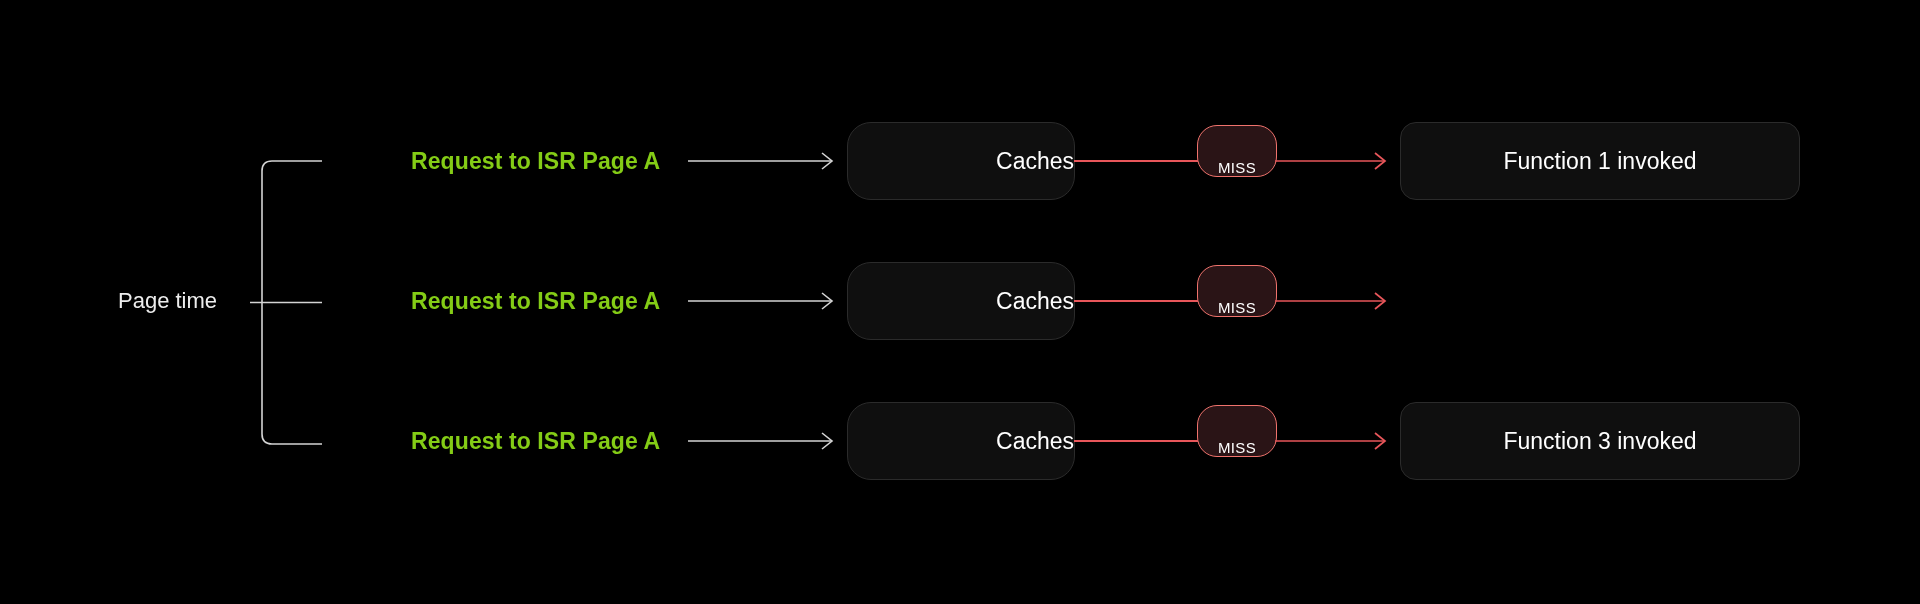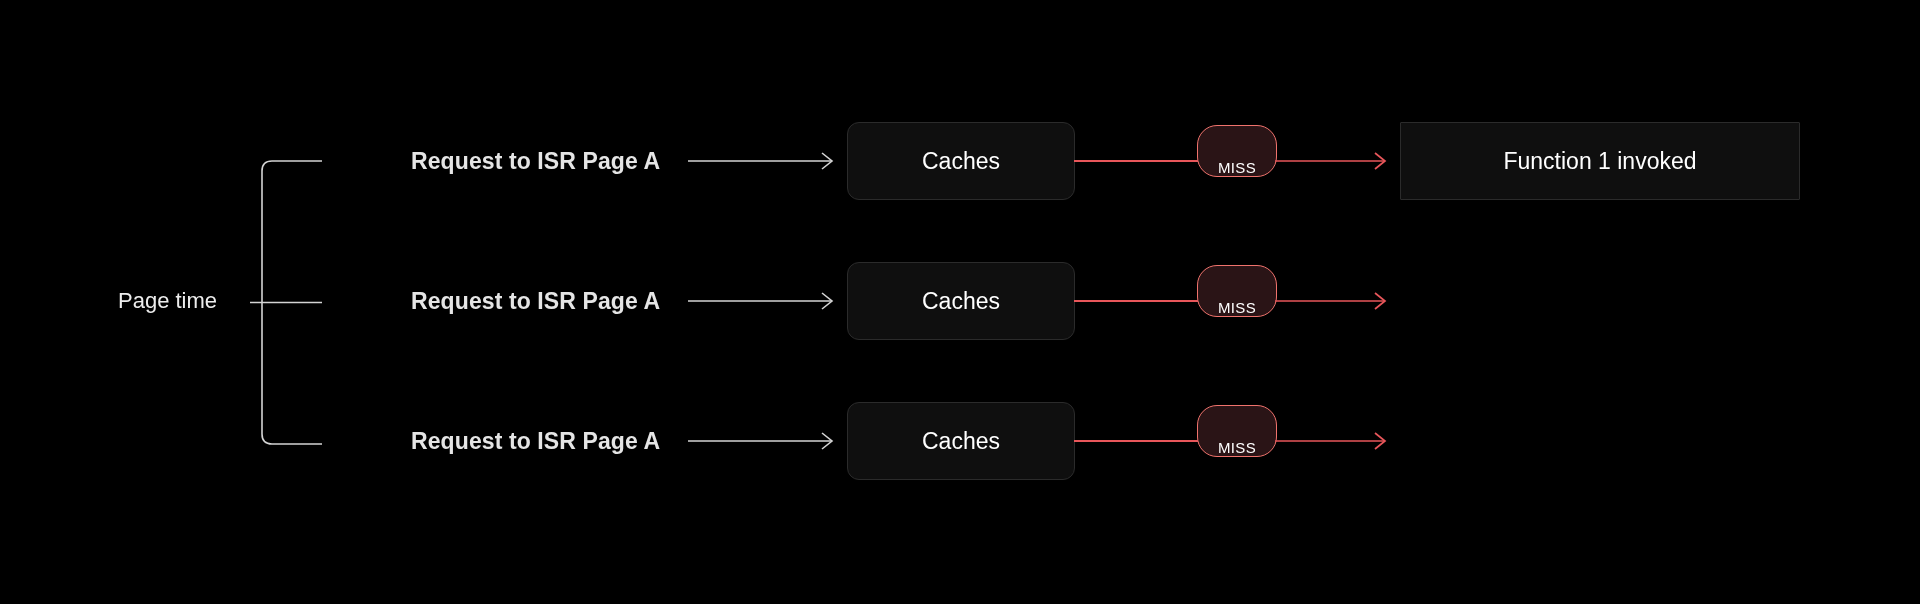--- a/index.html
+++ b/index.html
@@ -63,21 +63,21 @@
   .row-3 { top: 401px; }
 
   
   .request-label {
     position: absolute;
     left: 411px;
     top: 0;
     height: 80px;
     display: flex;
     align-items: center;
-    color: #e5e5e5;
+    color: #84cc16;
     font-size: 23px;
     font-weight: 700;
     letter-spacing: 0.1px;
     white-space: nowrap;
   }
 
   
   .arrow-white {
     position: absolute;
     left: 686px;
@@ -95,24 +95,24 @@
   
   .caches-box {
     position: absolute;
     left: 847px;
     top: 1px;
     width: 228px;
     height: 78px;
     box-sizing: border-box;
     background: #0f0f0f;
     border: 1px solid #2b2b2b;
-    border-radius: 12px;
+    border-radius: 24px;
     display: flex;
     align-items: center;
-    justify-content: center;
+    justify-content: flex-end;
     color: #ffffff;
     font-size: 23px;
     font-weight: 400;
   }
 
   
   .red-line-left {
     position: absolute;
     left: 1074px;
     top: 39px;
@@ -159,21 +159,21 @@
   
   .function-box {
     position: absolute;
     left: 1400px;
     top: 1px;
     width: 400px;
     height: 78px;
     box-sizing: border-box;
     background: #0f0f0f;
     border: 1px solid #2b2b2b;
-    border-radius: 1px;
+    border-radius: 16px;
     display: flex;
     align-items: center;
     justify-content: center;
     color: #ffffff;
     font-size: 23px;
     font-weight: 400;
   }
 </style>
 </head>
 <body>
@@ -256,15 +256,18 @@
 
     <div class="miss-pill">
       <span>MISS</span>
     </div>
 
     <svg class="arrow-red" viewBox="0 0 120 80" xmlns="http://www.w3.org/2000/svg">
       <line x1="0" y1="40" x2="110" y2="40"></line>
       <polyline points="100,32 110,40 100,48"></polyline>
     </svg>
 
+    <div class="function-box">
+      <span>Function 3 invoked</span>
+    </div>
   </div>
 
 </div>
 
 </body></html>

